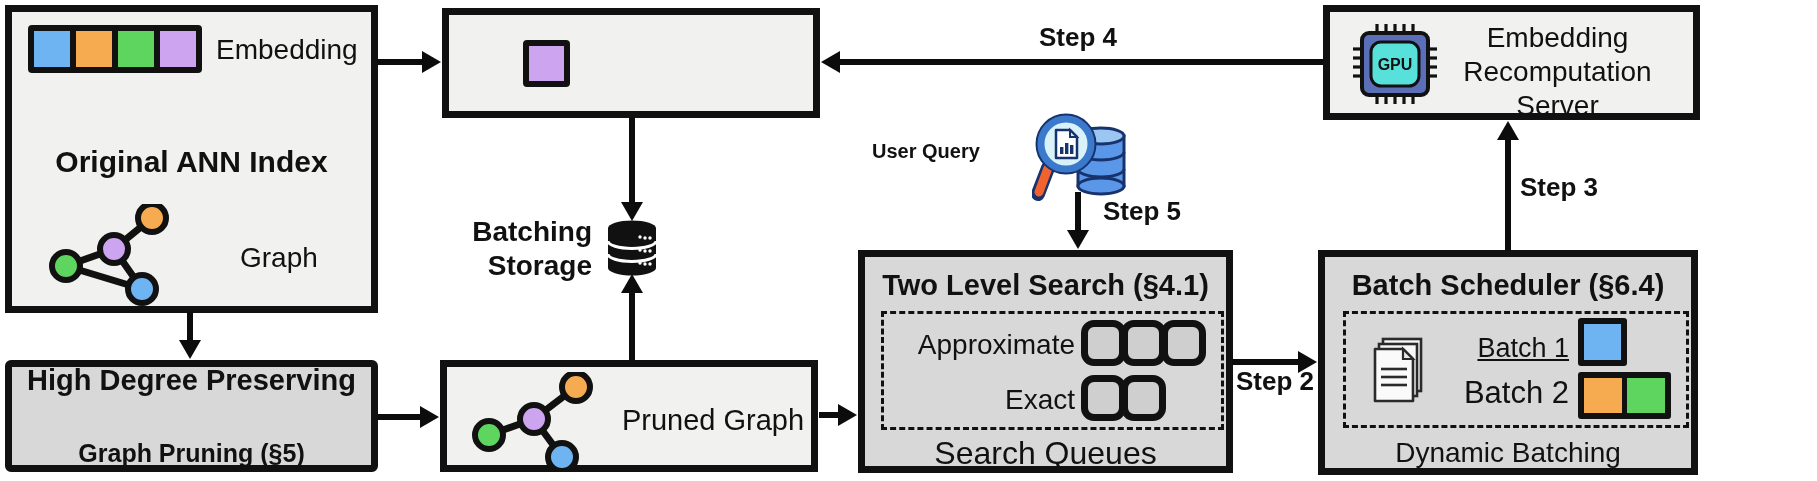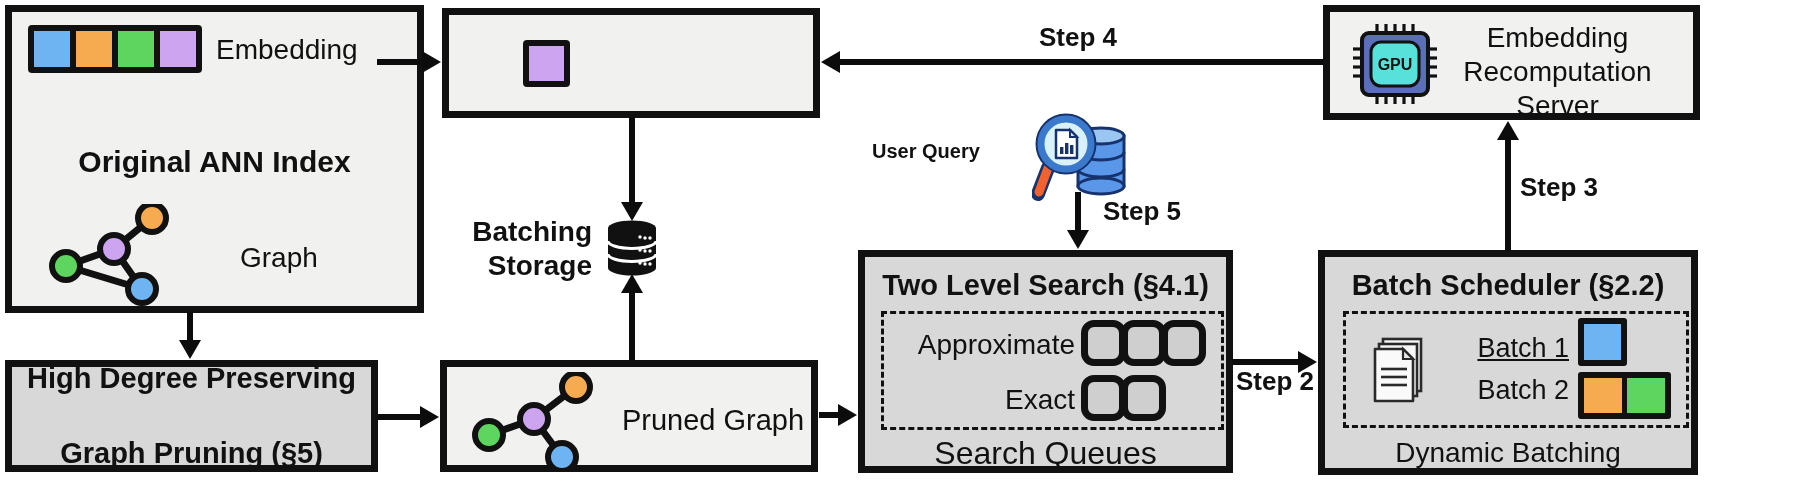--- a/index.html
+++ b/index.html
@@ -37,21 +37,21 @@
   .node{stroke:#111;stroke-width:6;}
   .n-blue{fill:var(--blue);} .n-orange{fill:var(--orange);}
   .n-green{fill:var(--green);} .n-purple{fill:var(--purple);}
   svg text{font-family:"Liberation Sans","DejaVu Sans",sans-serif;}
 </style>
 </head>
 <body>
 
 <div class="canvas">
 
-  <div class="box light" style="left:5px;top:5px;width:419px;height:308px;">
+  <div class="box light" style="left:5px;top:5px;width:373px;height:308px;">
     <div class="emb-strip" style="left:16px;top:13px;">
       <div class="emb-cell c-blue"></div>
       <div class="emb-cell c-orange"></div>
       <div class="emb-cell c-green"></div>
       <div class="emb-cell c-purple"></div>
     </div>
     <div class="abs" style="left:204px;top:22px;font-size:28px;">Embedding</div>
     <div class="abs bold ctr" style="left:0;top:133px;width:100%;font-size:30px;">Original ANN Index</div>
     <svg class="abs" style="left:30px;top:192px;" width="135" height="105" viewBox="0 0 135 105">
       <line class="edge" x1="72" y1="45" x2="110" y2="14"></line>
@@ -150,44 +150,44 @@
     </div>
     <div class="abs rt" style="left:22px;top:127px;width:188px;font-size:28px;">Exact</div>
     <div class="slot-row" style="left:216px;top:118px;">
       <div class="slot"></div>
       <div class="slot"></div>
     </div>
     <div class="abs ctr" style="left:0;top:178px;width:100%;font-size:32px;">Search Queues</div>
   </div>
 
   <div class="box gray" style="left:1318px;top:250px;width:380px;height:225px;">
-    <div class="abs bold ctr" style="left:0;top:12px;width:100%;font-size:29px;">Batch Scheduler (§2.2)</div>
+    <div class="abs bold ctr" style="left:0;top:12px;width:100%;font-size:29px;">Batch Scheduler (§6.4)</div>
     <div class="dashed" style="left:18px;top:54px;width:346px;height:117px;"></div>
     <svg class="abs" style="left:44px;top:78px;" width="60" height="72" viewBox="0 0 60 72">
       <rect x="14" y="4" width="38" height="52" fill="#f7f7f7" stroke="#2a2a2a" stroke-width="2.6"></rect>
       <rect x="10" y="9" width="38" height="52" fill="#f7f7f7" stroke="#2a2a2a" stroke-width="2.6"></rect>
       <path d="M6,14 h28 l10,10 v42 h-38 z" fill="#fafafa" stroke="#2a2a2a" stroke-width="2.6" stroke-linejoin="round"></path>
       <path d="M34,14 l10,10 h-10 z" fill="#e8e8e8" stroke="#2a2a2a" stroke-width="2.2"></path>
       <line x1="12" y1="34" x2="38" y2="34" stroke="#2a2a2a" stroke-width="2.6"></line>
       <line x1="12" y1="42" x2="38" y2="42" stroke="#2a2a2a" stroke-width="2.6"></line>
       <line x1="12" y1="50" x2="38" y2="50" stroke="#2a2a2a" stroke-width="2.6"></line>
     </svg>
     <div class="abs rt" style="left:120px;top:76px;width:124px;font-size:27px;text-decoration:underline;">Batch 1</div>
     <div class="sq1" style="left:253px;top:61px;"></div>
-    <div class="abs rt" style="left:120px;top:118px;width:124px;font-size:27px;">Batch 2</div>
+    <div class="abs rt" style="left:120px;top:118px;width:124px;font-size:31px;">Batch 2</div>
     <div class="sq2" style="left:253px;top:115px;">
       <div class="c-orange"></div>
       <div class="c-green"></div>
     </div>
     <div class="abs ctr" style="left:0;top:180px;width:100%;font-size:28px;">Dynamic Batching</div>
   </div>
 
-  <div class="box gray" style="left:5px;top:360px;width:373px;height:112px;display:flex;flex-direction:column;justify-content:center;">
+  <div class="box gray" style="left:5px;top:360px;width:373px;height:112px;display:flex;flex-direction:column;justify-content:center;border-radius:6px;">
     <div class="bold ctr" style="font-size:29px;line-height:1.22;">High Degree Preserving</div>
-    <div class="bold ctr" style="font-size:29px;line-height:1.22;margin-top:40px;">Graph Pruning (§5)</div>
+    <div class="bold ctr" style="font-size:25px;line-height:1.22;margin-top:40px;">Graph Pruning (§5)</div>
   </div>
 
   <div class="box light" style="left:440px;top:360px;width:378px;height:112px;">
     <svg class="abs" style="left:18px;top:5px;" width="150" height="100" viewBox="0 0 150 100">
       <line class="edge" x1="69" y1="47" x2="111" y2="15"></line>
       <line class="edge" x1="69" y1="47" x2="24" y2="63"></line>
       <line class="edge" x1="69" y1="47" x2="97" y2="85"></line>
       <circle class="node n-orange" cx="111" cy="15" r="14"></circle>
       <circle class="node n-green" cx="24" cy="63" r="14"></circle>
       <circle class="node n-blue" cx="97" cy="85" r="14"></circle>

